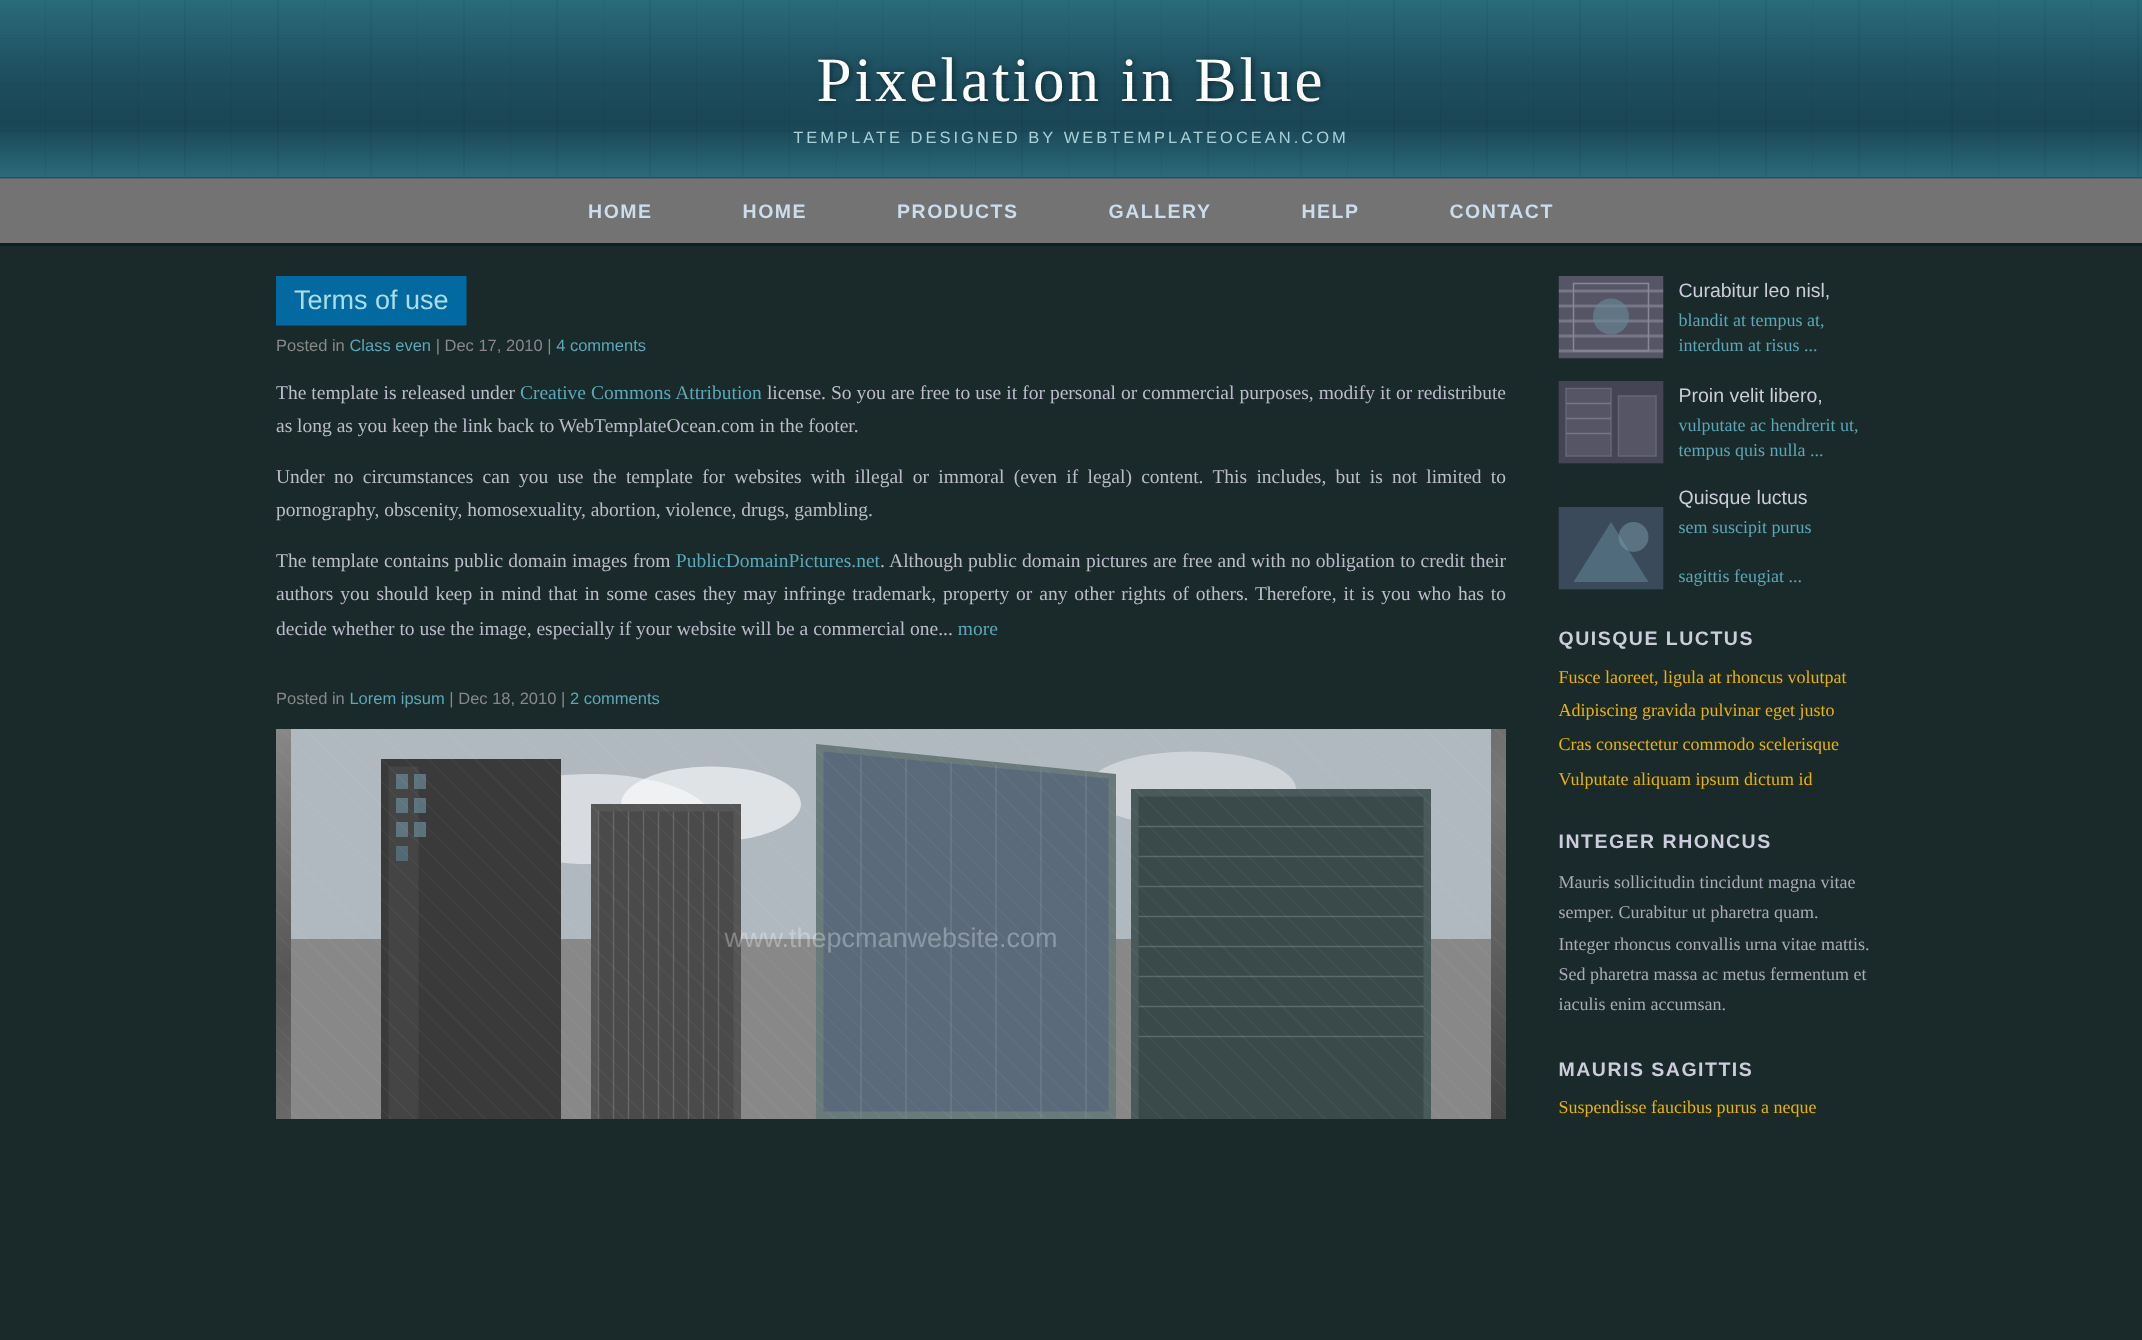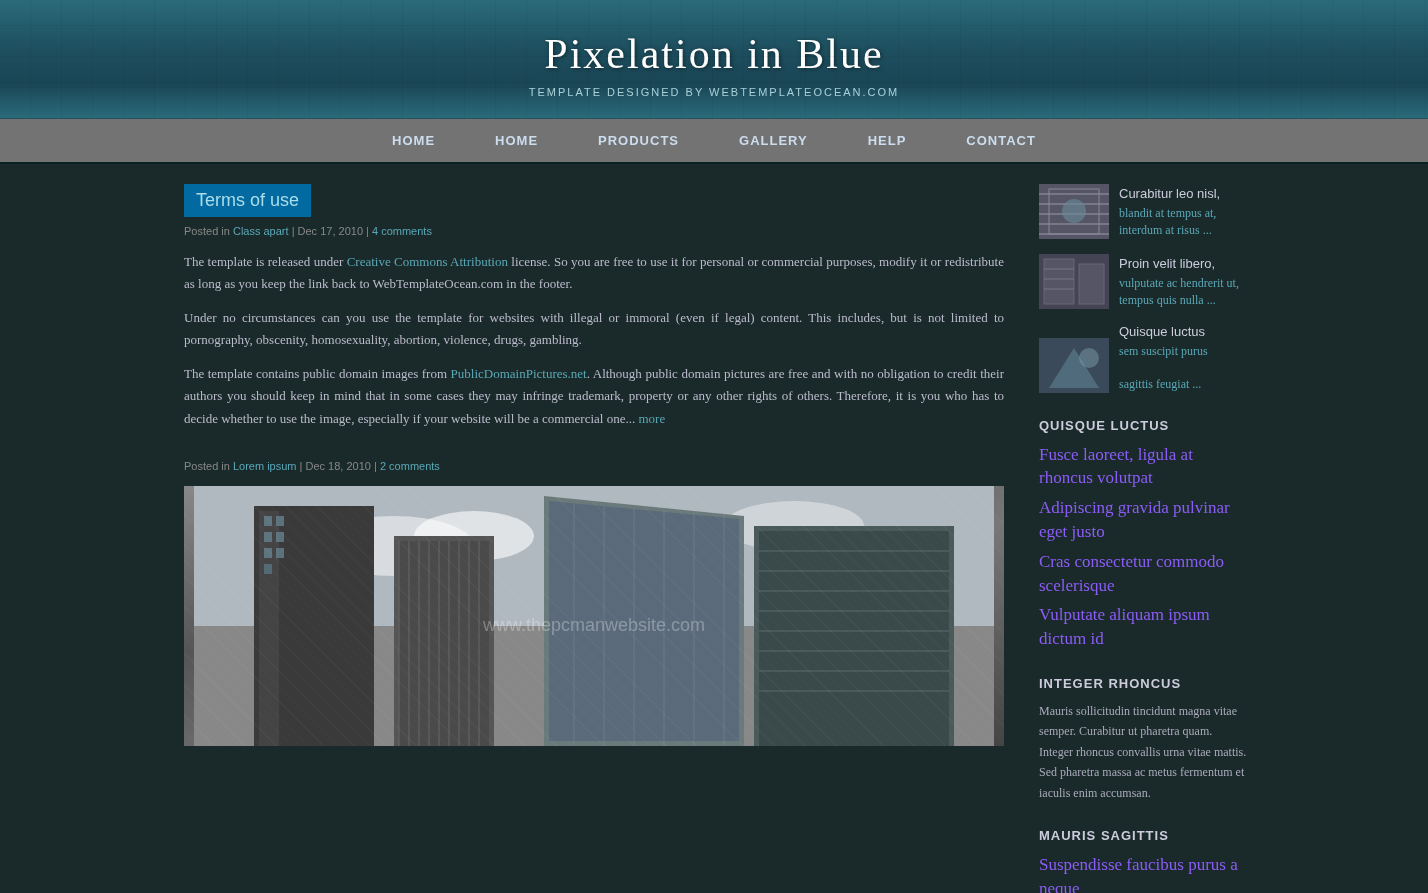--- a/index.html
+++ b/index.html
@@ -205,23 +205,23 @@
       text-transform: uppercase;
     }
 
     .sidebar-link-list {
       list-style: none;
     }
     .sidebar-link-list li {
       margin-bottom: 6px;
     }
     .sidebar-link-list li a {
-      color: #8b5cf6;
-      text-decoration: none;
-      font-size: 17px;
+      color: #eab308;
+      text-decoration: none;
+      font-size: 12px;
       line-height: 1.4;
     }
 
     .sidebar-text {
       color: #aab;
       font-size: 12px;
       line-height: 1.7;
     }
 
     
@@ -261,21 +261,21 @@
 </nav>
 
 <div id="wrapper">
 
   <div id="content">
 
     <div class="post">
       <h2 class="post-title">Terms of use</h2>
       <div class="post-meta">
         <span>Posted in</span>
-        <a href="#">Class apart</a>
+        <a href="#">Class even</a>
         <span> | </span>
         <span>Dec 17, 2010</span>
         <span> | </span>
         <a href="#">4 comments</a>
       </div>
       <div class="post-body">
         <p>The template is released under <a href="#">Creative Commons Attribution</a> license. So you are free to use it for personal or commercial purposes, modify it or redistribute as long as you keep the link back to WebTemplateOcean.com in the footer.</p>
         <p>Under no circumstances can you use the template for websites with illegal or immoral (even if legal) content. This includes, but is not limited to pornography, obscenity, homosexuality, abortion, violence, drugs, gambling.</p>
         <p>The template contains public domain images from <a href="#">PublicDomainPictures.net</a>. Although public domain pictures are free and with no obligation to credit their authors you should keep in mind that in some cases they may infringe trademark, property or any other rights of others. Therefore, it is you who has to decide whether to use the image, especially if your website will be a commercial one... <a href="#" class="read-more">more</a></p>
       </div>

